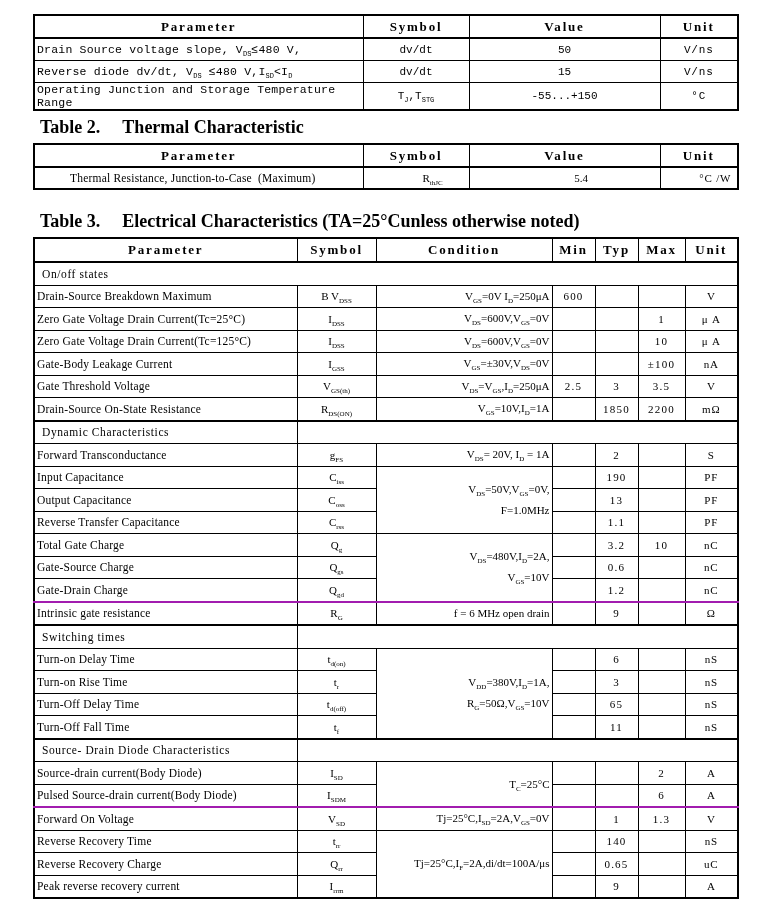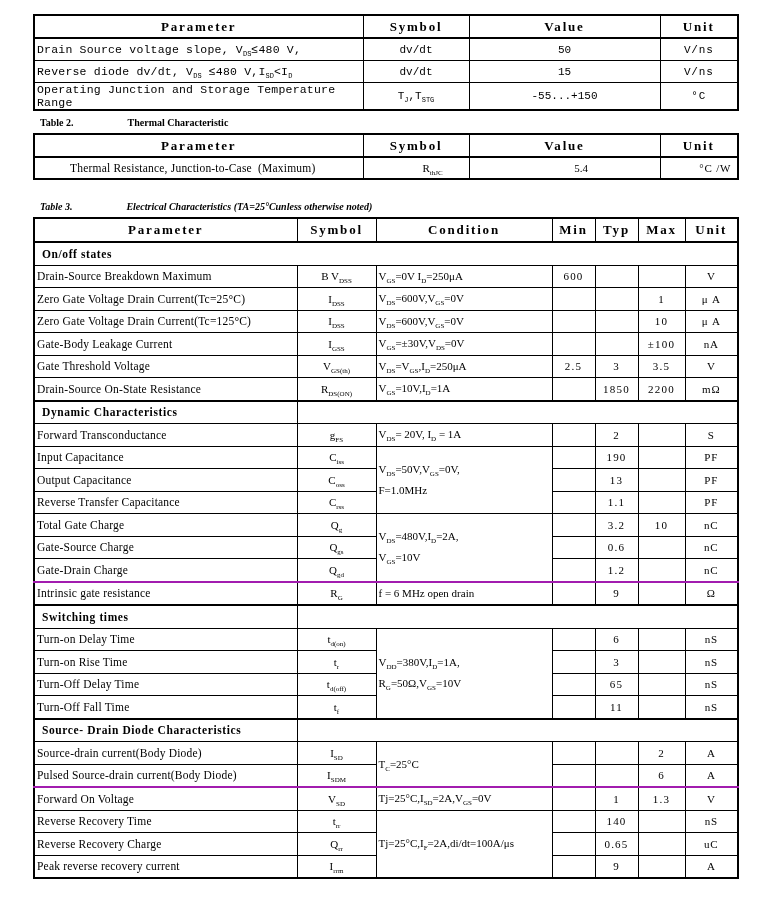--- a/index.html
+++ b/index.html
@@ -12,34 +12,34 @@
   table.t td { border:1px solid #000; padding:0 2px; overflow:hidden; }
 
   #t1 th, #t2 th { height:21px; }
   #t1 td { height:21px;font-family:Liberation Mono, monospace; }
   #t2 td { height:20px;padding-left:35px; }
   #t3 th { height:22px; }
   #t3 td { height:21.5px; }
 
   td.p { text-align:left; padding-left:7px; font-size:11.5px; letter-spacing:0.2px; }
   td.s { text-align:center; font-size:11px; }
-  td.c { text-align:left; font-size:11px; white-space:pre-line; line-height:21px;margin-top:20px; }
+  td.c { text-align:right; font-size:11px; white-space:pre-line; line-height:21px;margin-top:20px; }
   td.n { text-align:center; font-size:11px; letter-spacing:1.2px; }
   td.u { text-align:center; font-size:11px; letter-spacing:0.8px; }
   td.v { text-align:center; font-size:11px; }
 
-  tr.sec td { border-top:2px solid #000; font-weight:bold; text-align:left;
+  tr.sec td { border-top:2px solid #000; font-weight:normal; text-align:left;
               padding-left:7px; font-size:11.5px; letter-spacing:0.6px; }
   tr.bt td { border-top:2px solid #a21caf; }
 
   sub { font-size:7px; letter-spacing:0; line-height:0; }
 
-  .title { display:flex; font-weight:bold; font-size:10px; margin:6px 0 5px 7px;gap:32px; }
+  .title { display:flex; font-weight:bold; font-size:18px; margin:6px 0 5px 7px; }
   .title .no { margin-right:22px; }
-  .title3 { margin-top:21px;font-style:italic; }
+  .title3 { margin-top:21px; }
 </style>
 </head>
 <body>
 
 <div class="page">
 
   <table class="t" id="t1">
     <colgroup>
         <col style="width:329px">
         <col style="width:106px">

